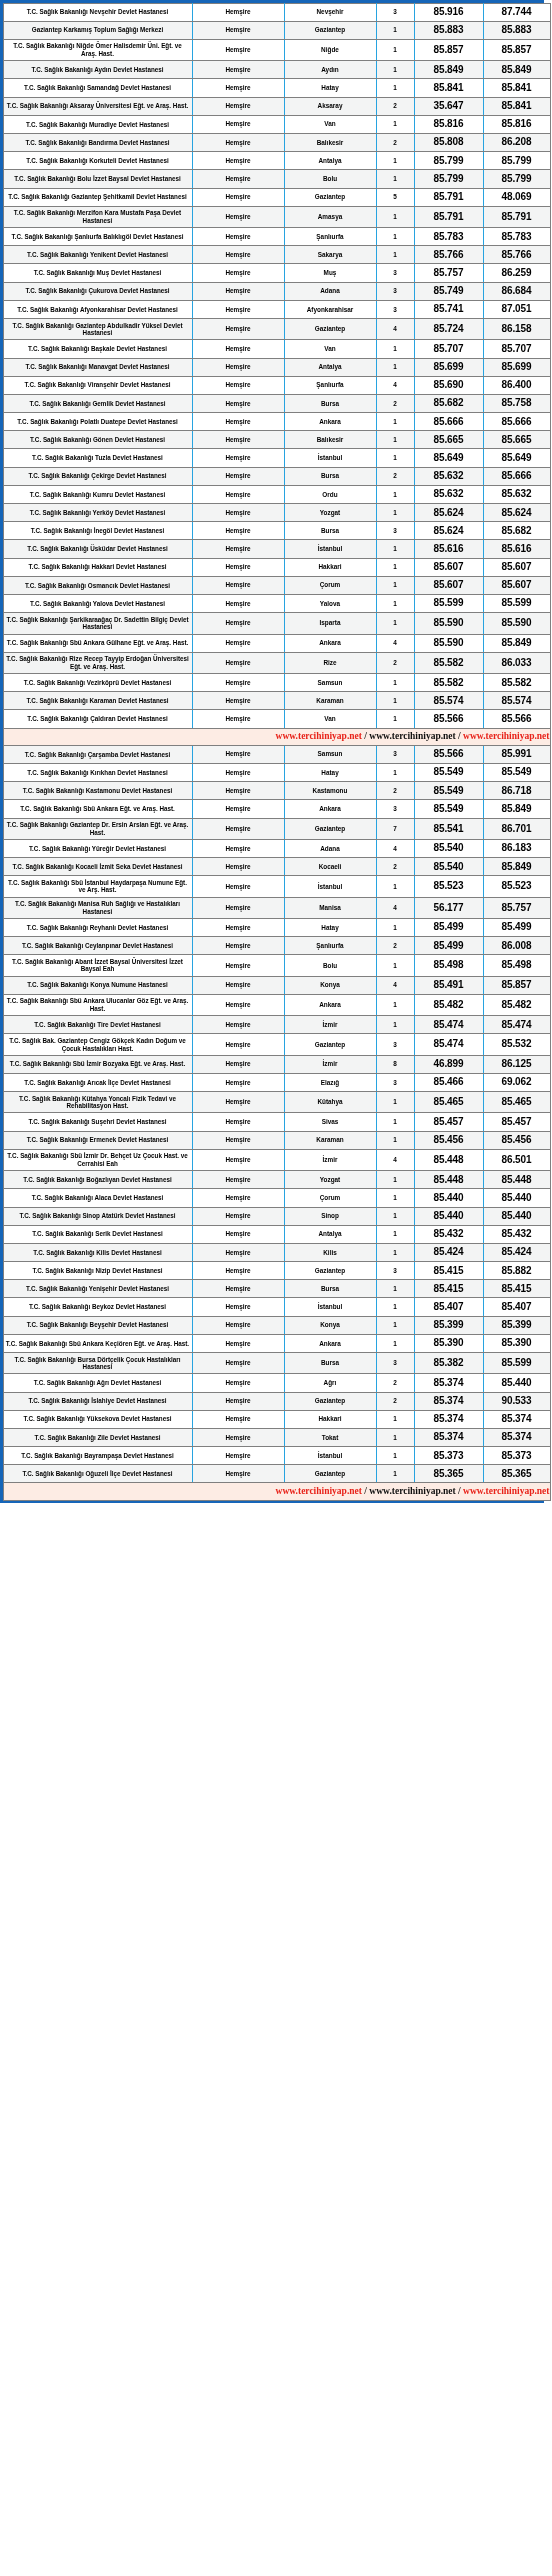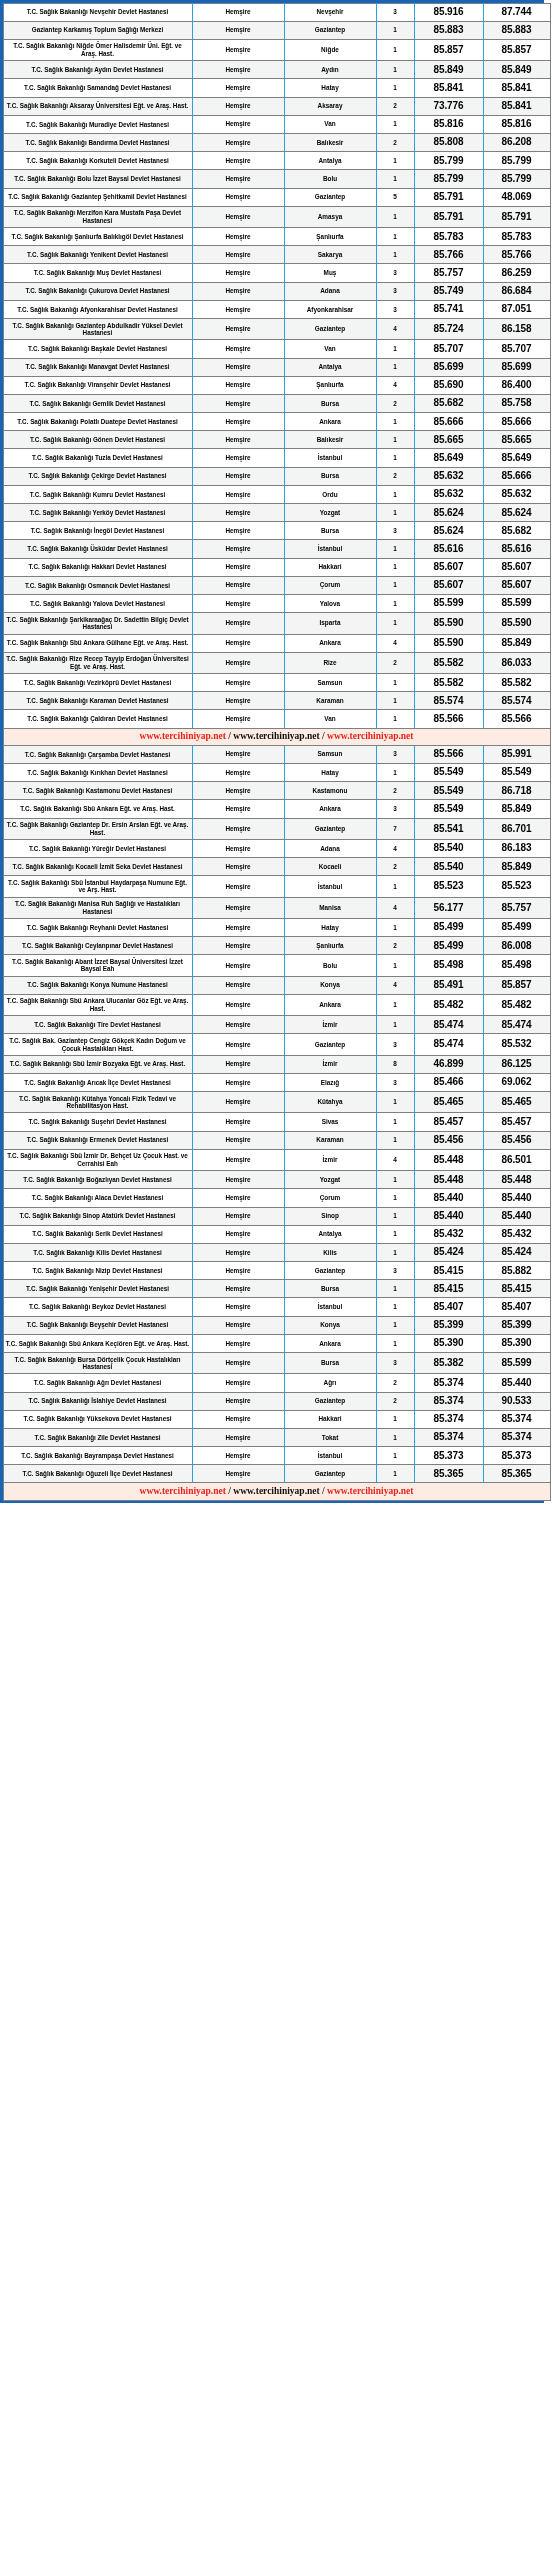--- a/index.html
+++ b/index.html
@@ -43,21 +43,21 @@
   tr.alt td { background: #f3f4f4; }
   tr.plain td { background: #ffffff; }
 
   tr.watermark-row td {
     background: #fdece4;
     border-top: 0.6px solid #7f7f7f;
     border-bottom: 0.6px solid #7f7f7f;
     border-left: 0.6px solid #7f7f7f;
     border-right: 0.6px solid #7f7f7f;
     padding: 1.8px 0;
-    text-align: center;
+    text-align: right;
   }
   .wm {
     font-family: "Liberation Serif", serif;
     font-size: 9.5px;
     font-weight: bold;
     white-space: nowrap;
   }
   .wm .red { color: #e8231a; }
   .wm .blk { color: #111111; }
   .wm .sep { color: #111111; }
@@ -106,21 +106,21 @@
           <td class="c-city">Hatay</td>
           <td class="c-quota">1</td>
           <td class="c-min">85.841</td>
           <td class="c-max">85.841</td>
         </tr>
         <tr class="alt">
           <td class="c-inst">T.C. Sağlık Bakanlığı Aksaray Üniversitesi Eğt. ve Araş. Hast.</td>
           <td class="c-title">Hemşire</td>
           <td class="c-city">Aksaray</td>
           <td class="c-quota">2</td>
-          <td class="c-min">73.776</td>
+          <td class="c-min">35.647</td>
           <td class="c-max">85.841</td>
         </tr>
         <tr class="plain">
           <td class="c-inst">T.C. Sağlık Bakanlığı Muradiye Devlet Hastanesi</td>
           <td class="c-title">Hemşire</td>
           <td class="c-city">Van</td>
           <td class="c-quota">1</td>
           <td class="c-min">85.816</td>
           <td class="c-max">85.816</td>
         </tr>

